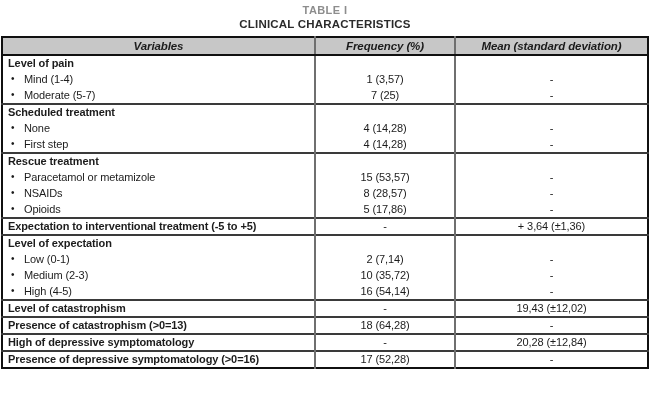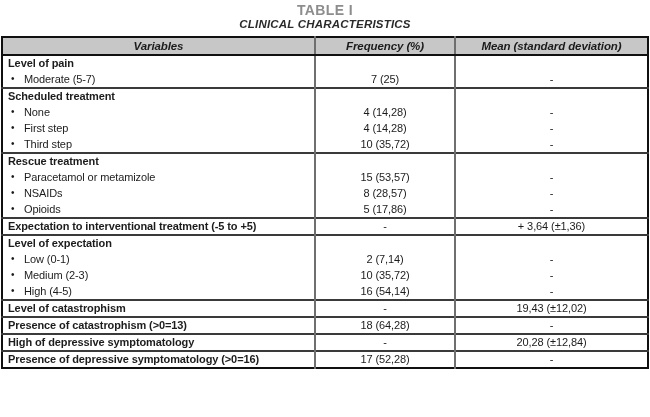--- a/index.html
+++ b/index.html
@@ -11,31 +11,30 @@
     color: #1c1c1c;
     overflow: hidden;
   }
   .title-block {
     text-align: center;
     padding-top: 3px;
     line-height: 14px;
     margin-bottom: 5px;
   }
   .table-number {
-    font-size: 14px;
+    font-size: 11px;
     font-weight: bold;
     color: #8d8d8d;
     letter-spacing: 0.4px;
   }
   .table-title {
     font-size: 11.5px;
     font-weight: bold;
     color: #2b2b2b;
     letter-spacing: 0.2px;
-    font-style: italic;
   }
   table.clinical {
     border-collapse: collapse;
     table-layout: fixed;
     width: 646px;
     margin-left: 1px;
     border: 2px solid #101010;
   }
   col.c-var  { width: 313px; }
   col.c-freq { width: 140px; }
@@ -97,44 +96,44 @@
       <th>Mean (standard deviation)</th>
     </tr>
   </thead>
 <tbody class="section">
       <tr>
         <td class="col-var bold"><span>Level of pain</span></td>
         <td class="col-freq"></td>
         <td class="col-mean"></td>
       </tr>
       <tr>
+        <td class="col-var"><span class="bullet">•</span><span>Mind (1-4)</span></td>
+        <td class="col-freq">1 (3,57)</td>
+        <td class="col-mean">-</td>
+      </tr>
+      <tr>
         <td class="col-var"><span class="bullet">•</span><span>Moderate (5-7)</span></td>
         <td class="col-freq">7 (25)</td>
         <td class="col-mean">-</td>
       </tr>
     </tbody>
     <tbody class="section">
       <tr>
         <td class="col-var bold"><span>Scheduled treatment</span></td>
         <td class="col-freq"></td>
         <td class="col-mean"></td>
       </tr>
       <tr>
         <td class="col-var"><span class="bullet">•</span><span>None</span></td>
         <td class="col-freq">4 (14,28)</td>
         <td class="col-mean">-</td>
       </tr>
       <tr>
         <td class="col-var"><span class="bullet">•</span><span>First step</span></td>
         <td class="col-freq">4 (14,28)</td>
-        <td class="col-mean">-</td>
-      </tr>
-      <tr>
-        <td class="col-var"><span class="bullet">•</span><span>Third step</span></td>
-        <td class="col-freq">10 (35,72)</td>
         <td class="col-mean">-</td>
       </tr>
     </tbody>
     <tbody class="section">
       <tr>
         <td class="col-var bold"><span>Rescue treatment</span></td>
         <td class="col-freq"></td>
         <td class="col-mean"></td>
       </tr>
       <tr>

